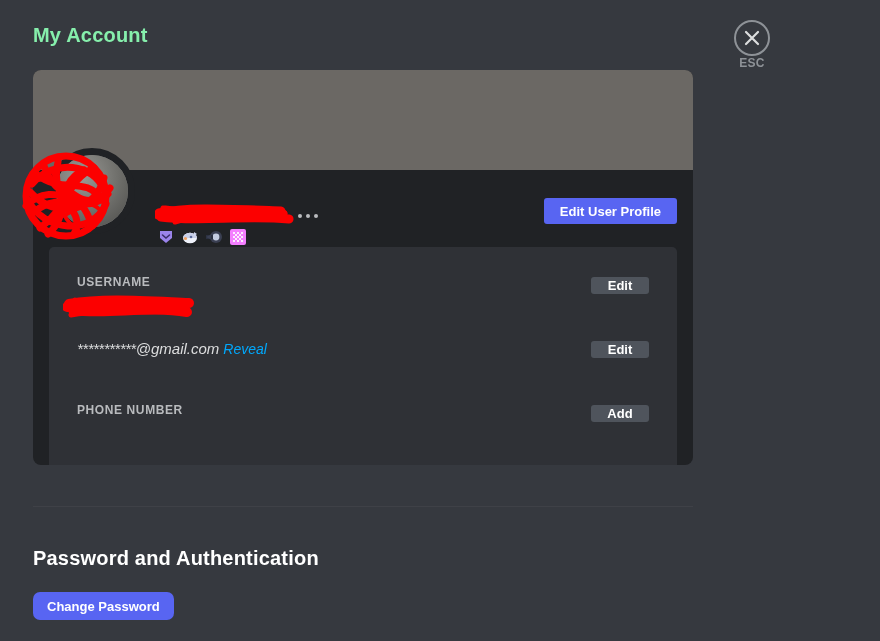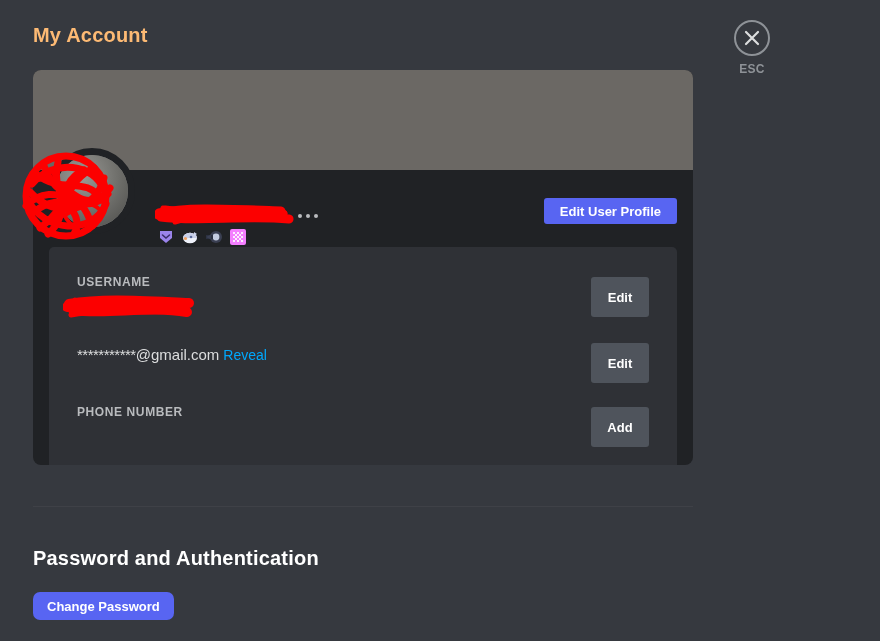--- a/index.html
+++ b/index.html
@@ -17,21 +17,21 @@
     position: relative;
   }
 
   
   .page-title {
     position: absolute;
     left: 33px;
     top: 24px;
     font-size: 20px;
     font-weight: bold;
-    color: #fdba74;
+    color: #86efac;
     letter-spacing: 0.2px;
   }
 
   
   .esc-wrap {
     position: absolute;
     left: 729px;
     top: 20px;
     width: 46px;
     text-align: center;
@@ -40,21 +40,20 @@
   .esc-circle {
     width: 36px;
     height: 36px;
     margin: 0 auto;
     border: 2px solid #8e9297;
     border-radius: 50%;
     position: relative;
   }
   .esc-circle svg { display: block; }
   .esc-label {
-    margin-top: 6px;
     font-size: 12px;
     font-weight: bold;
     color: #8e9297;
     letter-spacing: 0.3px;
   }
 
   
   .account-card {
     position: absolute;
     left: 33px;
@@ -184,21 +183,22 @@
     font-size: 12px;
     font-weight: bold;
     letter-spacing: 0.6px;
     color: #b9bbbe;
     text-transform: uppercase;
     margin-bottom: 4px;
   }
   .field-value {
     font-size: 15px;
     color: #dcddde;
-    line-height: 28px;
+    line-height: 20px;
+    font-style: italic;
   }
   .reveal-link {
     color: #00a8fc;
     font-size: 14px;
     cursor: pointer;
     margin-left: 4px;
   }
   .mask { letter-spacing: -0.5px; }
 
   .username-redaction {
@@ -211,21 +211,21 @@
 
   .field-action {
     position: absolute;
     right: 0;
     top: 2px;
     background: #4f545c;
     color: #ffffff;
     border: none;
     border-radius: 3px;
     width: 58px;
-    height: 40px;
+    height: 17px;
     font-size: 13px;
     font-weight: bold;
     font-family: "Liberation Sans", sans-serif;
     cursor: pointer;
   }
 
   
   .divider {
     position: absolute;
     left: 33px;

